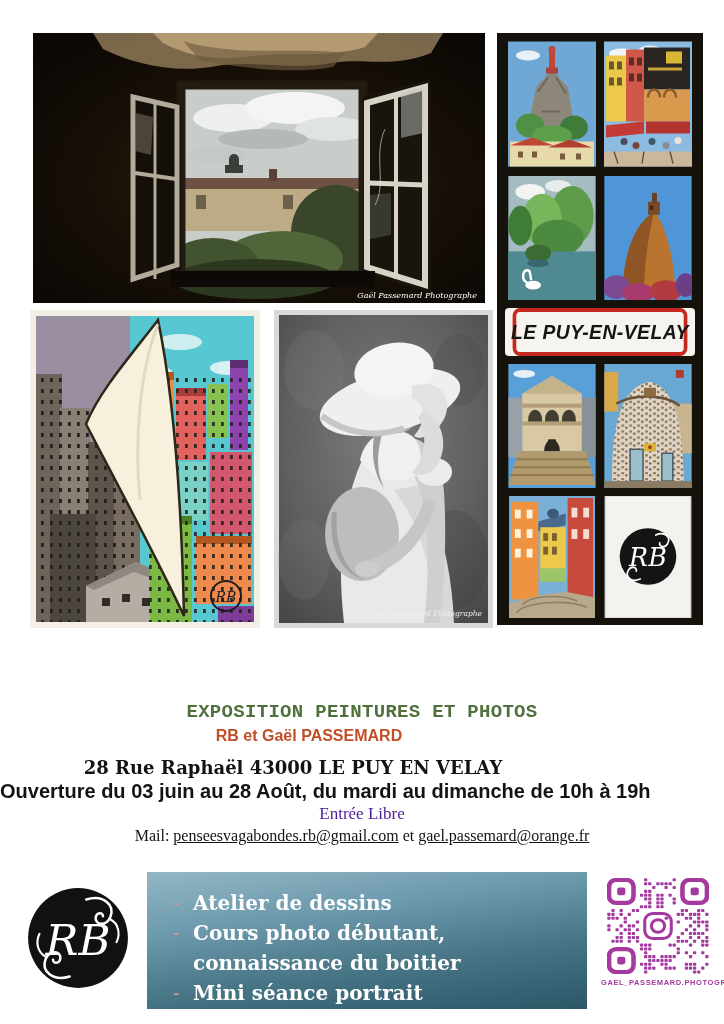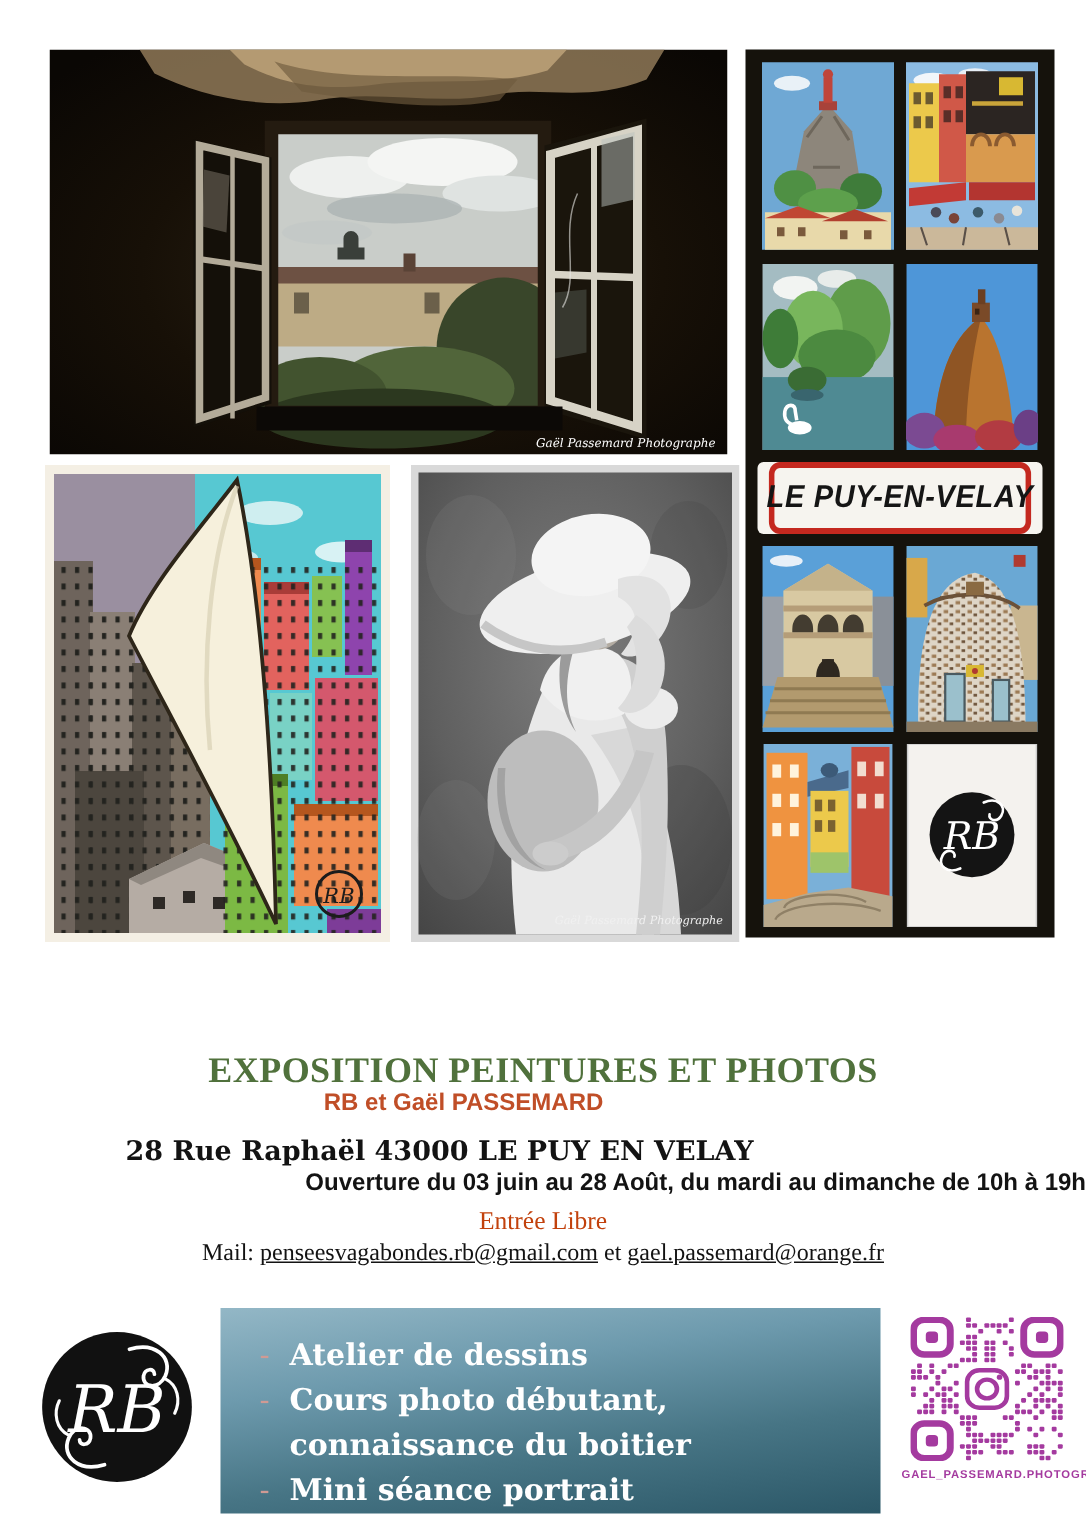--- a/index.html
+++ b/index.html
@@ -19,28 +19,28 @@
              font-family:"Liberation Sans",sans-serif;font-weight:bold;font-size:21px;color:#151515;
              letter-spacing:0.5px;transform:scaleX(0.92);white-space:nowrap;}
   .painting-city{left:30px;top:310px;width:230px;height:318px;}
   .photo-maternity{left:274px;top:310px;width:219px;height:318px;}
   .photo-window svg,.painting-city svg,.photo-maternity svg{width:100%;height:100%;display:block;}
 
   
   .title{left:0;top:642px;width:724px;text-align:center;color:#4d6b2f;
          font-family:"DejaVu Serif",serif;font-weight:bold;font-size:44px;letter-spacing:-1px;}
   .subtitle{left:0;top:701px;width:724px;text-align:center;color:#50713c;
-         font-family:Liberation Serif, serif;font-weight:600;font-size:24px;letter-spacing:0.3px;}
+         font-family:Liberation Mono, monospace;font-weight:600;font-size:19px;letter-spacing:0.3px;}
   .artists{left:0;top:727px;width:618px;text-align:center;color:#c04e27;
          font-family:"Liberation Sans",sans-serif;font-weight:600;font-size:16px;}
   .address{left:0;top:757px;width:586px;text-align:center;color:#131313;
          font-family:"DejaVu Serif",serif;font-weight:bold;font-size:18px;}
-  .opening{left:0;top:780px;width:724px;text-align:right;color:#131313;
-         font-family:"Liberation Sans",sans-serif;font-weight:bold;font-size:16px;}
-  .admission{left:0;top:804px;width:724px;text-align:center;color:#c2410c;font-size:17px;}
+  .opening{left:0;top:780px;width:724px;text-align:left;color:#131313;
+         font-family:"Liberation Sans",sans-serif;font-weight:bold;font-size:20px;}
+  .admission{left:0;top:804px;width:724px;text-align:center;color:#4c1d95;font-size:17px;}
   .mail-line{left:0;top:827px;width:724px;text-align:center;color:#131313;font-size:16px;}
   .email{text-decoration:underline;cursor:pointer;}
 
   
   .rb-logo{left:26px;top:886px;width:104px;height:104px;}
   .rb-logo svg{width:100%;height:100%;display:block;}
   .activity-box{left:147px;top:872px;width:440px;height:137px;
         background:linear-gradient(172deg,#93b7c6 0%,#6d9aad 32%,#477585 65%,#2b5767 100%);
         padding:16px 18px 0 26px;box-sizing:border-box;}
   .act-row{display:flex;color:#ffffff;font-family:"DejaVu Serif",serif;font-weight:bold;

